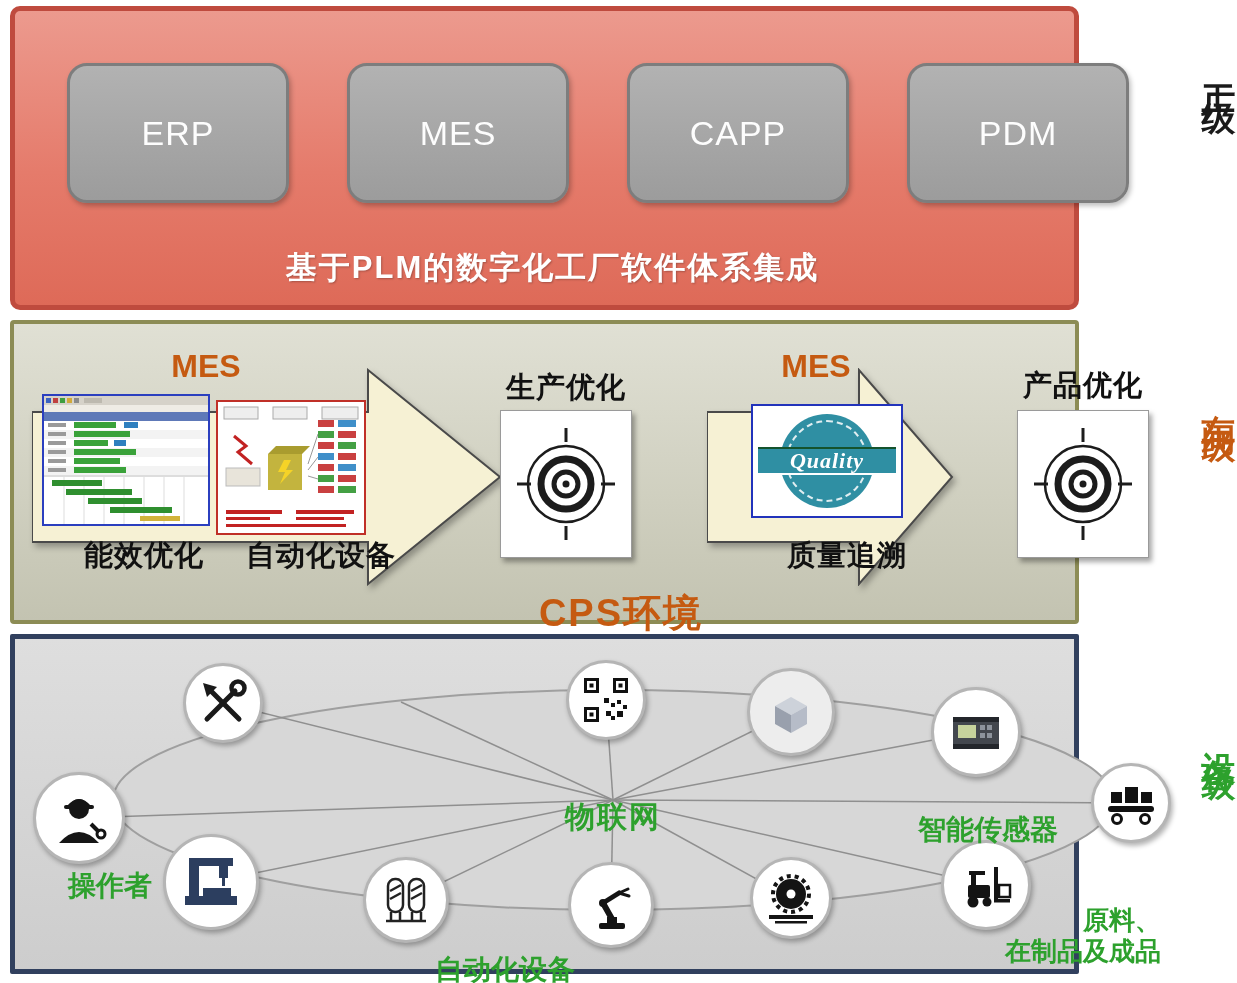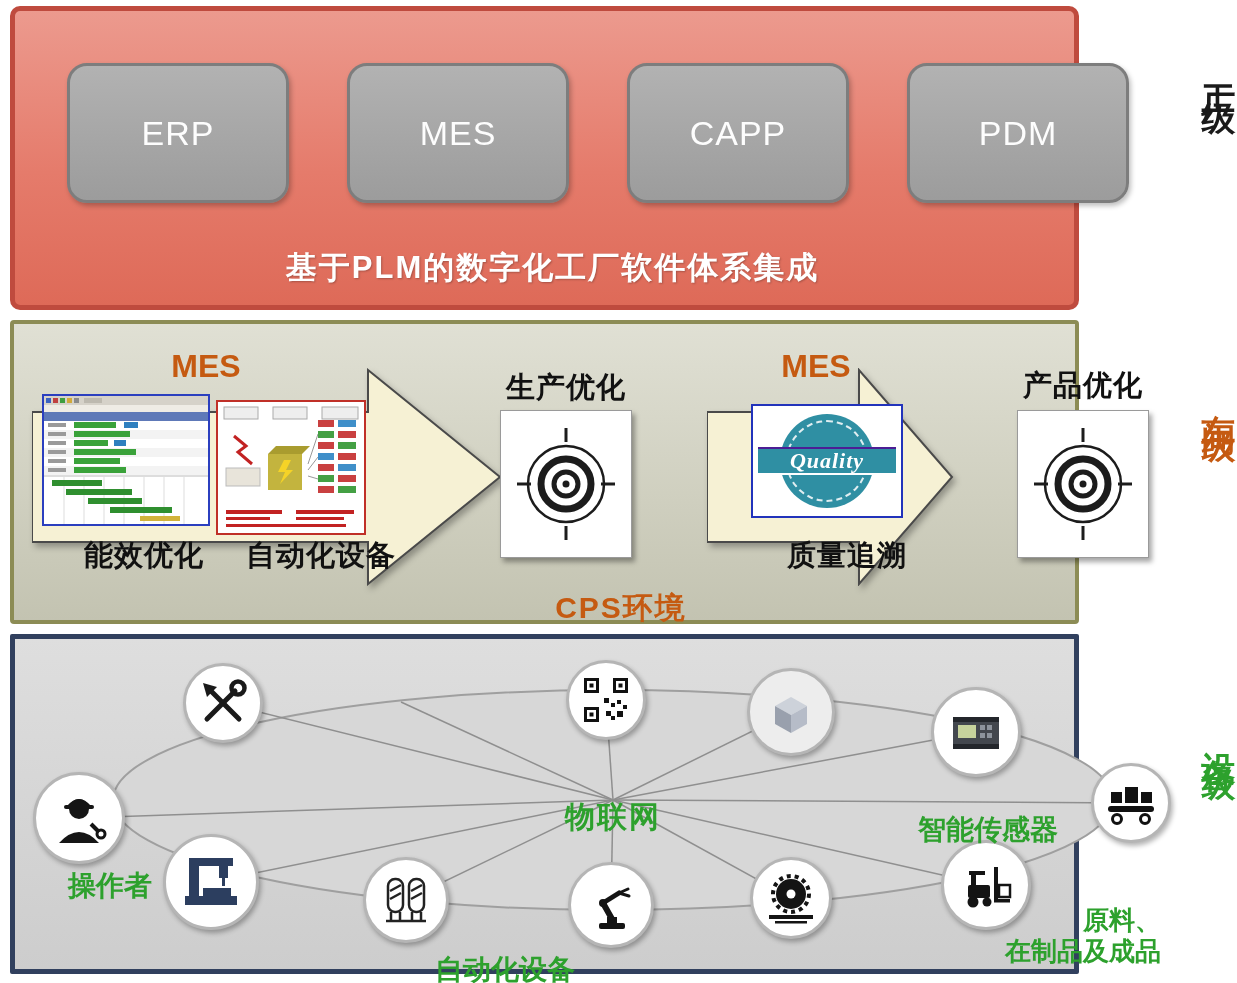--- a/index.html
+++ b/index.html
@@ -36,39 +36,39 @@
   .factory-caption {
     position:absolute; left:16px; right:0; bottom:16px; text-align:center;
     color:#ffffff; font-size:31px; font-weight:bold; letter-spacing:2px;
     text-shadow:1px 1px 2px rgba(0,0,0,.25);
   }
 
   
   .arrow { position:absolute; filter:drop-shadow(3px 4px 3px rgba(0,0,0,.3)); }
   .mes-label { position:absolute; color:#c55a11; font-size:32px; font-weight:bold; text-align:center; }
   .ws-label { position:absolute; color:#111; font-size:29px; font-weight:bold; text-align:center; letter-spacing:1px; }
-  .cps { position:absolute; color:#c55a11; font-size:30px; font-weight:bold; text-align:center; letter-spacing:2px; }
+  .cps { position:absolute; color:#c55a11; font-size:38px; font-weight:bold; text-align:center; letter-spacing:2px; }
   .shot { position:absolute; background:#fff; overflow:hidden; }
   .shot-schedule { left:28px; top:70px; width:168px; height:132px; border:2px solid #2b3fbf; }
   .shot-energy  { left:202px; top:76px; width:150px; height:135px; border:2px solid #c03028; }
   .target {
     position:absolute; width:132px; height:148px; background:#fff;
     border:1px solid #9a9a9a; box-shadow:3px 4px 5px rgba(0,0,0,.35);
     display:flex; align-items:center; justify-content:center;
   }
   .quality-box {
     position:absolute; left:737px; top:80px; width:152px; height:114px;
     background:#fff; border:2px solid #2233bb;
     display:flex; align-items:center; justify-content:center;
   }
   .seal { position:relative; width:94px; height:94px; border-radius:50%; background:#2f8fa3; }
   .seal-ring { position:absolute; inset:6px; border:2px dashed rgba(255,255,255,.85); border-radius:50%; }
   .seal-banner {
     position:absolute; left:-22px; right:-22px; top:33px; height:28px;
-    background:#2f8fa3; border-top:2px solid #4c1d95; border-bottom:2px solid #fff;
+    background:#2f8fa3; border-top:2px solid #14532d; border-bottom:2px solid #fff;
     display:flex; align-items:center; justify-content:center;
   }
   .seal-banner span {
     color:#fff; font-family:"Liberation Serif", serif; font-style:italic;
     font-size:22px; font-weight:bold; letter-spacing:1px;
   }
 
   
   .net { position:absolute; left:0; top:0; }
   .node {

